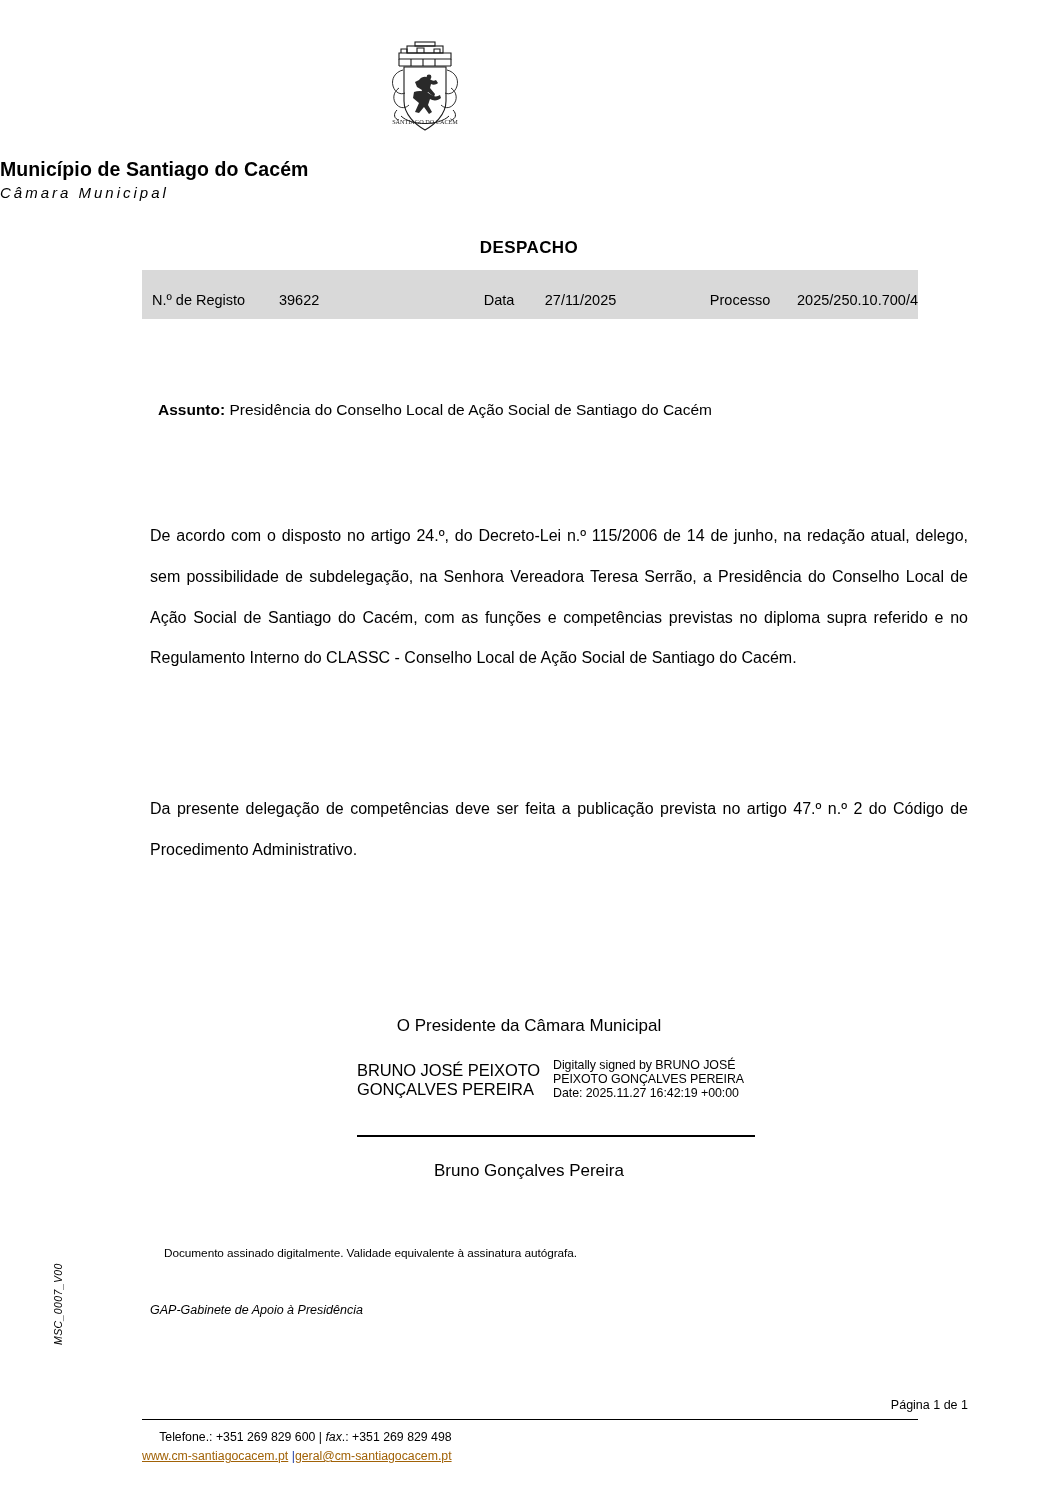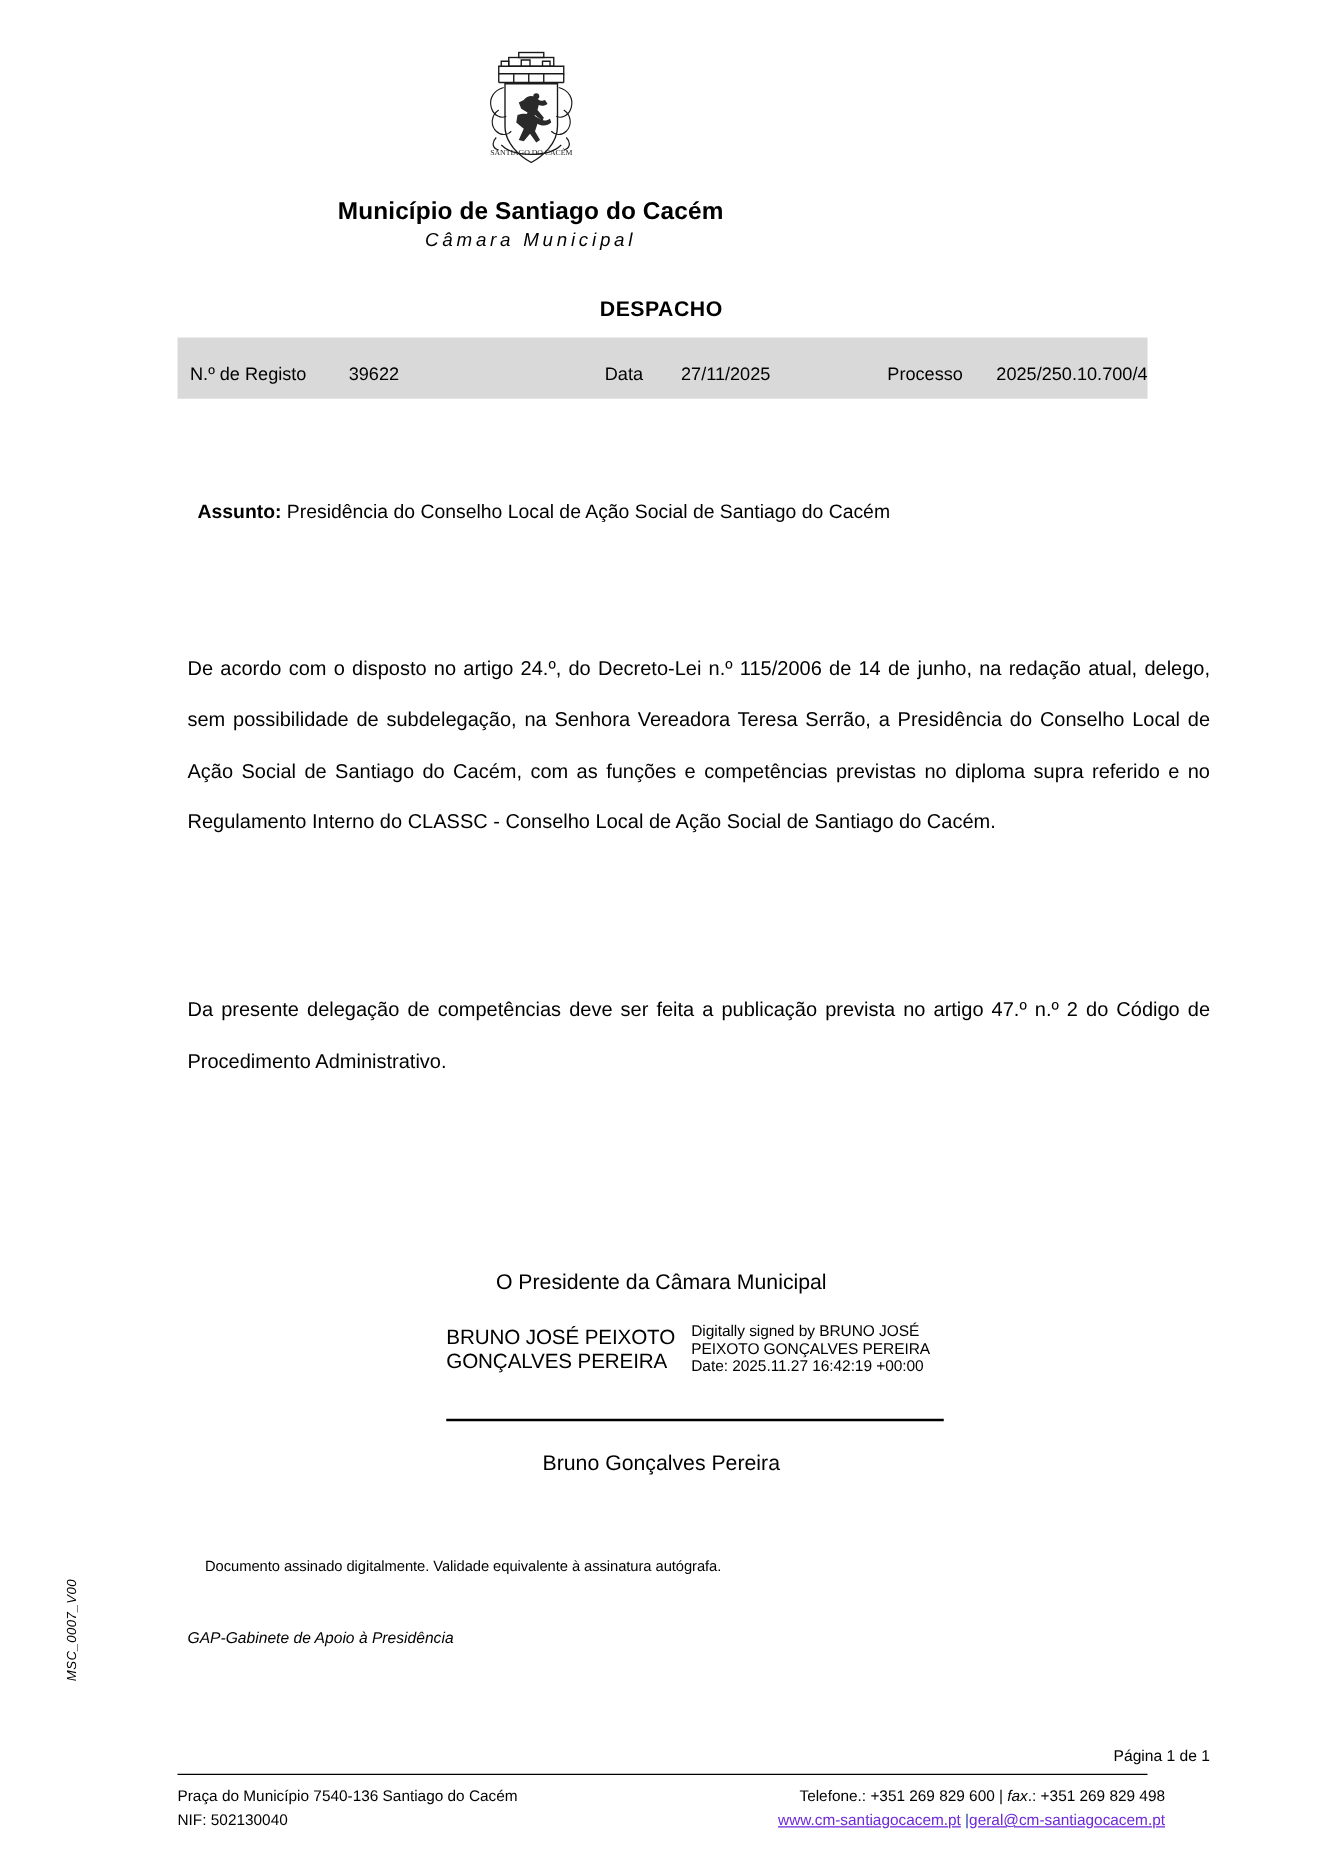--- a/index.html
+++ b/index.html
@@ -21,21 +21,20 @@
     overflow: hidden;
     box-sizing: border-box;
   }
 
   
   .letterhead {
     position: absolute;
     top: 40px;
     left: 0;
     width: 849px;
-    text-align: center;
   }
   .crest {
     display: block;
     margin: 0 auto;
     width: 96px;
     height: 108px;
   }
   .org-name {
     margin-top: 10px;
     font-size: 19.5px;
@@ -206,21 +205,21 @@
     width: 790px;
     display: flex;
     justify-content: space-between;
     font-size: 12.3px;
     line-height: 1.55;
   }
   .footer-left { text-align: left; }
   .footer-right { text-align: right; }
   .footer-right .fax-i { font-style: italic; }
   .flink {
-    color: #6d28d9;
+    color: #a16207;
     text-decoration: underline;
   }
   .sep { color: #1f3fa8; }
 </style>
 </head>
 <body>
 
 <div class="page">
 
   <div class="letterhead">
@@ -294,24 +293,20 @@
 
   <div class="digital-note">Documento assinado digitalmente.  Validade equivalente à assinatura autógrafa.</div>
 
   <div class="side-code">MSC_0007_V00</div>
 
   <div class="footer-dept">GAP-Gabinete de Apoio à Presidência</div>
   <div class="footer-page">Página 1 de 1</div>
   <div class="footer-rule"></div>
 
   <div class="footer-cols">
-    <div class="footer-left">
-      <div>Praça do Município   7540-136 Santiago do Cacém</div>
-      <div>NIF: 502130040</div>
-    </div>
     <div class="footer-right">
       <div>
         <span>Telefone.: +351 269 829 600 | </span><span class="fax-i">fax</span><span>.: +351 269 829 498</span>
       </div>
       <div>
         <a class="flink" href="#">www.cm-santiagocacem.pt</a><span class="sep"> |</span><a class="flink" href="#">geral@cm-santiagocacem.pt</a>
       </div>
     </div>
   </div>
 

